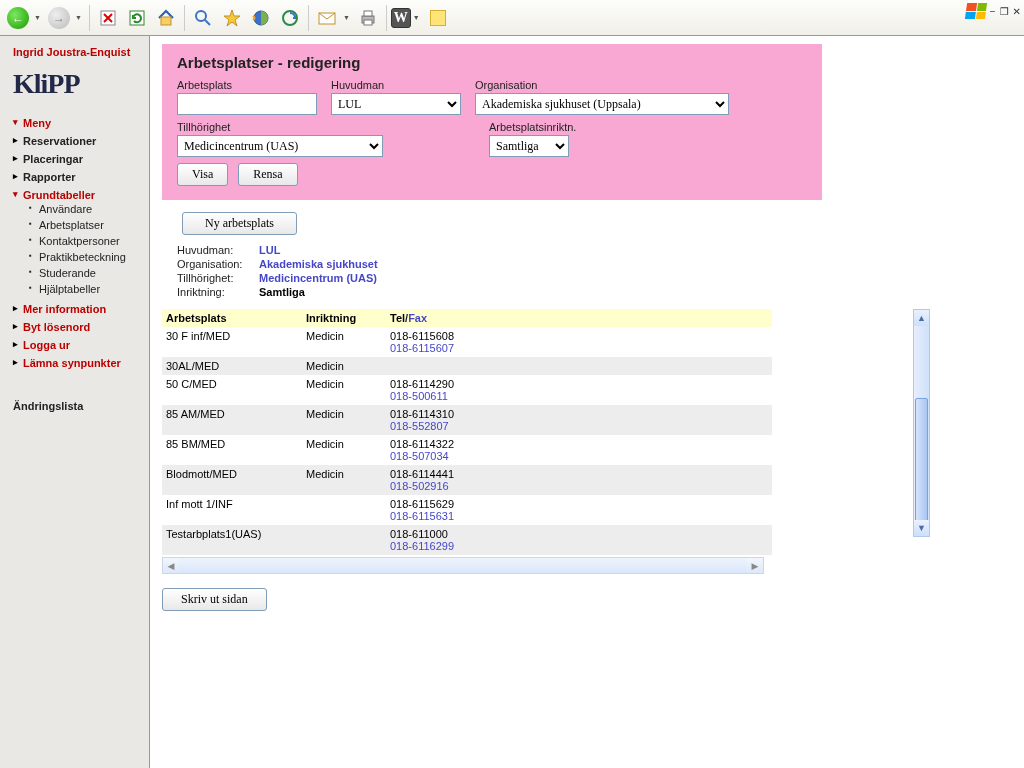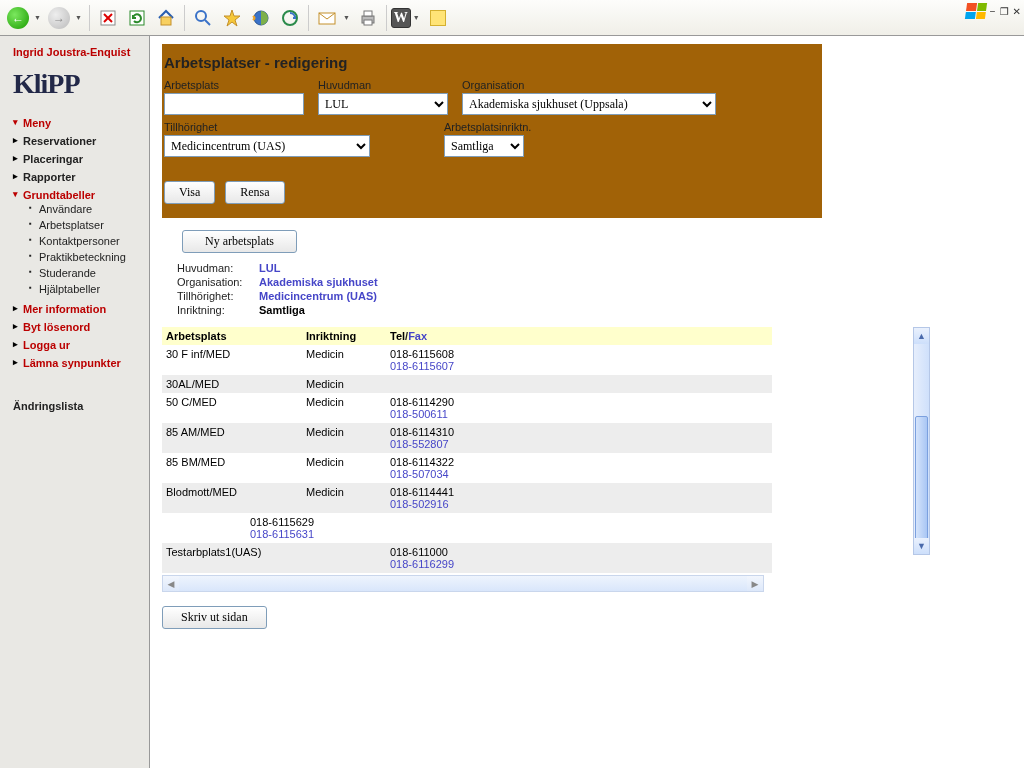--- a/index.html
+++ b/index.html
@@ -24,27 +24,27 @@
 .menu li.top { font-weight: bold; color: #222; }
 .menu li.top.red > span, .menu .red-item { color: #b00; font-weight: bold; text-align: right; }
 .menu li::before { content:"▸"; position:absolute; left:0; top:3px; font-size:9px; color:#000;}
 .menu li.red-before::before { color:#b00; content:"▾";}
 .submenu { list-style:none; margin-left: 6px; }
 .submenu li { font-weight: normal; color:#222; padding:2px 0 2px 10px; }
 .submenu li::before { content:"▪"; left:0; color:#222; font-size:8px; top:2px;}
 .andring { margin-top: 28px; font-weight: bold; color:#222; }
 
 .content { flex: 1; padding: 8px 12px; overflow: hidden; position: relative; }
-.edit-panel { background:#a16207; border:0; padding: 10px 14px 14px 2px; width: 660px;}
+.edit-panel { background:#f9a8d4; border:0; padding: 10px 14px 14px 15px; width: 660px;}
 .edit-panel h2 { font-size: 15px; font-weight: bold; color:#222; margin-bottom: 8px;}
 .form-row { display:flex; gap: 14px; margin-bottom: 6px;}
 .form-group label { display:block; font-size:11px; color:#222; margin-bottom:2px;}
 select, input[type=text] { font: 12px Verdana; border:1px solid #7f9db9; background:#fff; padding:1px 2px; height:22px;}
 .btn { background: linear-gradient(#fff,#e8e8e8); border:1px solid #7f9db9; border-radius:3px; padding: 3px 14px; font:12px Verdana; cursor:pointer;}
-.btn-row { display:flex; gap:10px; margin-top:24px;}
+.btn-row { display:flex; gap:10px; margin-top:6px;}
 
 .new-btn-wrap { margin: 12px 0 8px 20px; }
 .info-block { margin: 4px 0 10px 0; }
 .info-block .row { display:flex; font-size:11px; padding:1px 15px;}
 .info-block .lbl { width: 82px; color:#222;}
 .info-block .val { font-weight:bold; color:#4646c8;}
 
 .table-wrap { width: 610px; position: relative;}
 .table-head { display:flex; background:#ffffcc; font-weight:bold; font-size:11px; }
 .table-head > div, .trow > div { padding: 3px 4px; }
@@ -204,21 +204,21 @@
         <div class="form-group">
           <label>Organisation</label>
           <select style="width:254px"><option>Akademiska sjukhuset (Uppsala)</option></select>
         </div>
       </div>
       <div class="form-row">
         <div class="form-group">
           <label>Tillhörighet</label>
           <select style="width:206px"><option>Medicincentrum (UAS)</option></select>
         </div>
-        <div class="form-group" style="margin-left:60px">
+        <div class="form-group" style="margin-left:92px">
           <label>Arbetsplatsinriktn.</label>
           <select style="width:80px"><option>Samtliga</option></select>
         </div>
       </div>
       <div class="btn-row">
         <button class="btn">Visa</button>
         <button class="btn">Rensa</button>
       </div>
     </div>
 
@@ -291,20 +291,21 @@
           </div>
           <div class="trow alt">
             <div class="col-a">Blodmott/MED</div>
             <div class="col-i">Medicin</div>
             <div class="col-t">
               <div>018-6114441</div>
               <div class="fax-link">018-502916</div>
             </div>
           </div>
           <div class="trow">
+            <div class="col-a">Inf mott 1/INF</div>
             <div class="col-i"></div>
             <div class="col-t">
               <div>018-6115629</div>
               <div class="fax-link">018-6115631</div>
             </div>
           </div>
           <div class="trow alt">
             <div class="col-a">Testarbplats1(UAS)</div>
             <div class="col-i"></div>
             <div class="col-t">

